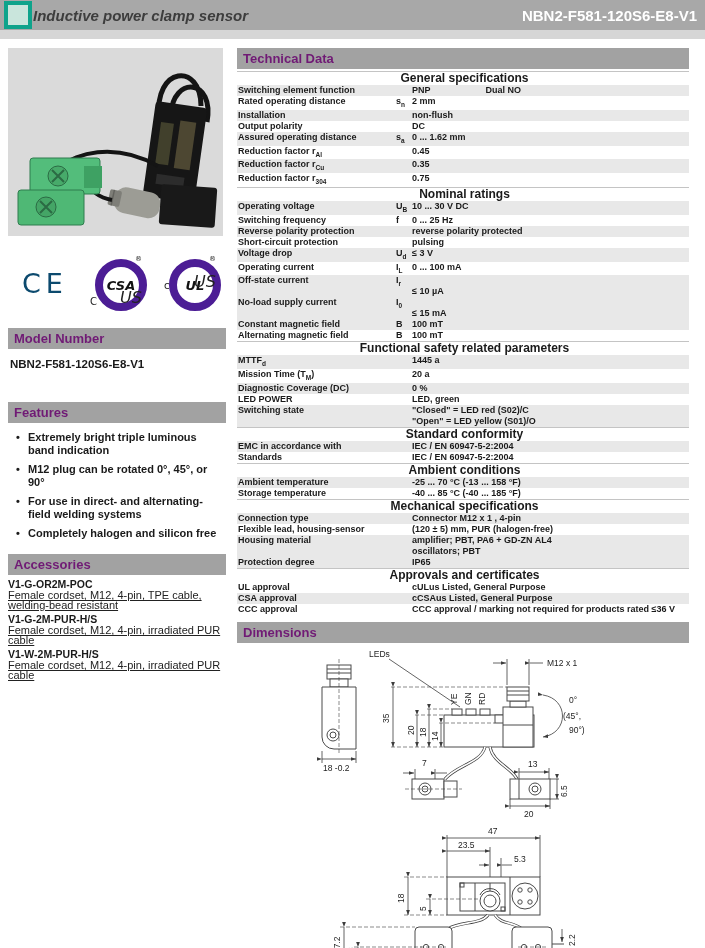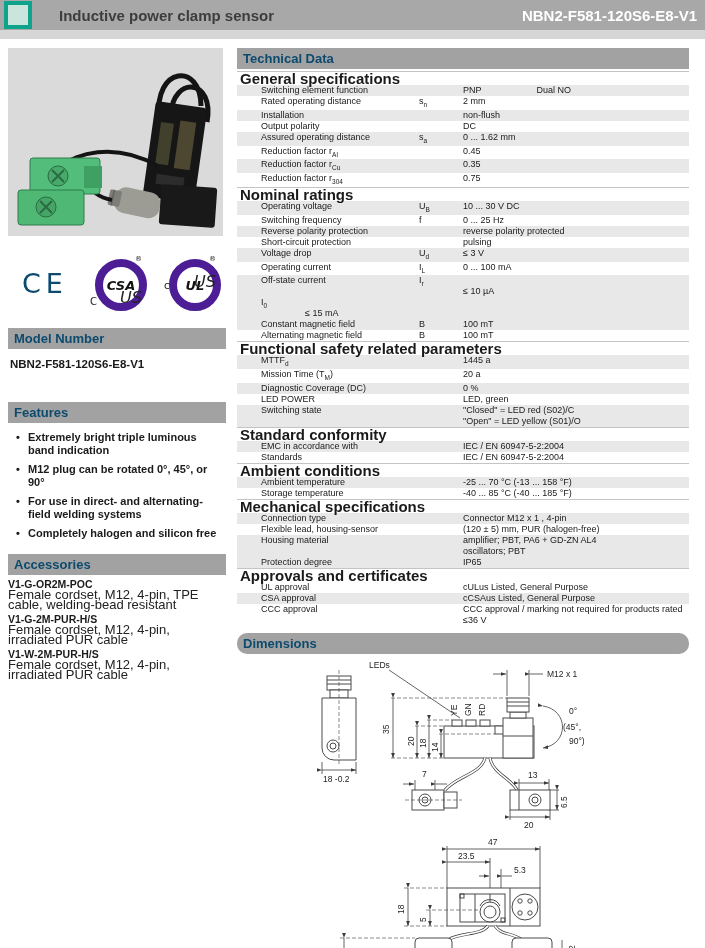--- a/index.html
+++ b/index.html
@@ -2,62 +2,62 @@
 <html><head>
 <meta charset="utf-8">
 <style>
   html,body{margin:0;padding:0;}
   body{width:705px;height:948px;position:relative;background:#fff;overflow:hidden;
        font-family:"Liberation Sans",sans-serif;color:#1a1a1a;}
   
   .page-header{position:absolute;left:0;top:0;width:705px;height:30px;background:#a8a8a8;
                display:flex;align-items:center;}
   .brand-square{width:20px;height:20px;background:#c9e5dc;border:4px solid #0ea38b;margin-left:4px;}
-  .page-title{font-weight:bold;font-size:15px;color:#3d3d3d;margin-left:27px;flex:1;}
+  .page-title{font-weight:bold;font-size:15px;color:#3d3d3d;margin-left:1px;flex:1;font-style:italic;}
   .page-partnumber{font-weight:bold;font-size:15px;color:#fff;margin-right:8px;}
   .subheader-strip{position:absolute;left:0;top:30px;width:705px;height:9px;background:#d6d6d6;}
   
   .left-col{position:absolute;left:8px;top:39px;width:218px;}
   .right-col{position:absolute;left:237px;top:48px;width:452px;}
   
-  .bar{background:#a2a2a2;color:#0c4a6e;font-weight:bold;font-size:13px;line-height:21px;
+  .bar{background:#a2a2a2;color:#701a75;font-weight:bold;font-size:13px;line-height:21px;
        height:21px;padding-left:6px;}
   
   .photo-box{width:215px;height:188px;margin-top:9px;}
   .cert-row{display:flex;align-items:center;justify-content:space-between;height:62px;
             margin:12px 10px 14px 14px;}
   .ce-mark{font-family:"DejaVu Sans",sans-serif;font-size:27px;letter-spacing:5px;color:#0c4a6e;}
   .round-mark{position:relative;width:52px;height:56px;font-family:"DejaVu Sans",sans-serif;}
   .round-mark .ring{position:absolute;left:5px;top:4px;width:36px;height:36px;border:8px solid #4c1d95;
                     border-radius:50%;display:flex;align-items:center;justify-content:center;}
   .round-mark .mono{font-weight:bold;font-style:italic;font-size:13px;color:#121212;}
   .round-mark .reg{position:absolute;right:0;top:0;font-size:7px;}
   .round-mark .sub-l{position:absolute;left:0;bottom:4px;font-size:10px;color:#222;}
   .round-mark .sub-r{position:absolute;right:0;bottom:4px;font-size:16px;color:#222;font-style:italic;}
   .model-value{font-weight:bold;font-size:11.5px;padding:9px 0 32px 2px;}
   .feature-list{margin:8px 0 14px 0;}
   .feature-item{display:flex;font-weight:bold;font-size:11px;line-height:13px;margin-bottom:6px;}
   .feature-item .bullet{flex:0 0 20px;text-align:center;}
   .feature-item .ftxt{flex:1;padding-right:4px;}
   .acc-entry{margin-top:3px;}
   .acc-name{font-weight:bold;font-size:10.5px;line-height:12px;}
-  .acc-desc{font-size:13px;line-height:10px;color:#222;}
+  .acc-desc{font-size:11px;line-height:10px;color:#222;text-decoration:underline;}
   
   .t-table{margin-top:2px;}
-  .sec-title{font-weight:bold;font-size:15px;line-height:13px;border-top:1px solid #c4c4c4;
-             padding-left:3px;background:#fff;}
-  .t-row{display:flex;font-size:9px;line-height:11px;padding-left:24px;}
+  .sec-title{font-weight:bold;font-size:12px;line-height:13px;border-top:1px solid #c4c4c4;
+             padding-left:3px;background:#fff;text-align:center;}
+  .t-row{display:flex;font-size:9px;line-height:11px;padding-left:1px;font-weight:bold;}
   .t-row.stripe{background:#e8e8e8;}
   .t-label{flex:0 0 158px;}
   .t-sym{flex:0 0 16px;}
-  .t-val{flex:1;white-space:pre-line;margin-left:28px;}
+  .t-val{flex:1;white-space:pre-line;}
   .v2{margin-left:55px;}
   sub{font-size:6.5px;}
   
-  .dim-bar{margin-top:7px;border-radius:10px;}
+  .dim-bar{margin-top:7px;}
   .figures{position:relative;width:452px;}
   .fig1{display:block;margin:4px 0 0 60px;}
   .fig2{display:block;margin:0 0 0 93px;}
   svg text{font-family:"Liberation Sans",sans-serif;font-size:8.5px;fill:#1d1d1d;}
   svg .ln{stroke:#4a4a4a;stroke-width:1;fill:none;}
   svg .fig-fill{fill:#fff;stroke:#4a4a4a;stroke-width:1;}
   svg .dim{stroke:#3c3c3c;stroke-width:0.8;fill:none;}
   svg .dash{stroke-dasharray:4 2;stroke-width:0.6;}
   svg .tube{stroke:#3c3c3c;stroke-width:3;fill:none;}
   svg .tube-in{stroke:#fff;stroke-width:1.6;fill:none;}
@@ -240,20 +240,21 @@
         <div class="t-sym">I<sub>L</sub></div>
         <div class="t-val">0 ... 100 mA</div>
       </div>
       <div class="t-row stripe">
         <div class="t-label">Off-state current</div>
         <div class="t-sym">I<sub>r</sub></div>
         <div class="t-val">
 ≤ 10 µA</div>
       </div>
       <div class="t-row stripe">
+        <div class="t-label">No-load supply current</div>
         <div class="t-sym">I<sub>0</sub></div>
         <div class="t-val">
 ≤ 15 mA</div>
       </div>
       <div class="t-row stripe">
         <div class="t-label">Constant magnetic field</div>
         <div class="t-sym">B</div>
         <div class="t-val">100 mT</div>
       </div>
       <div class="t-row">

